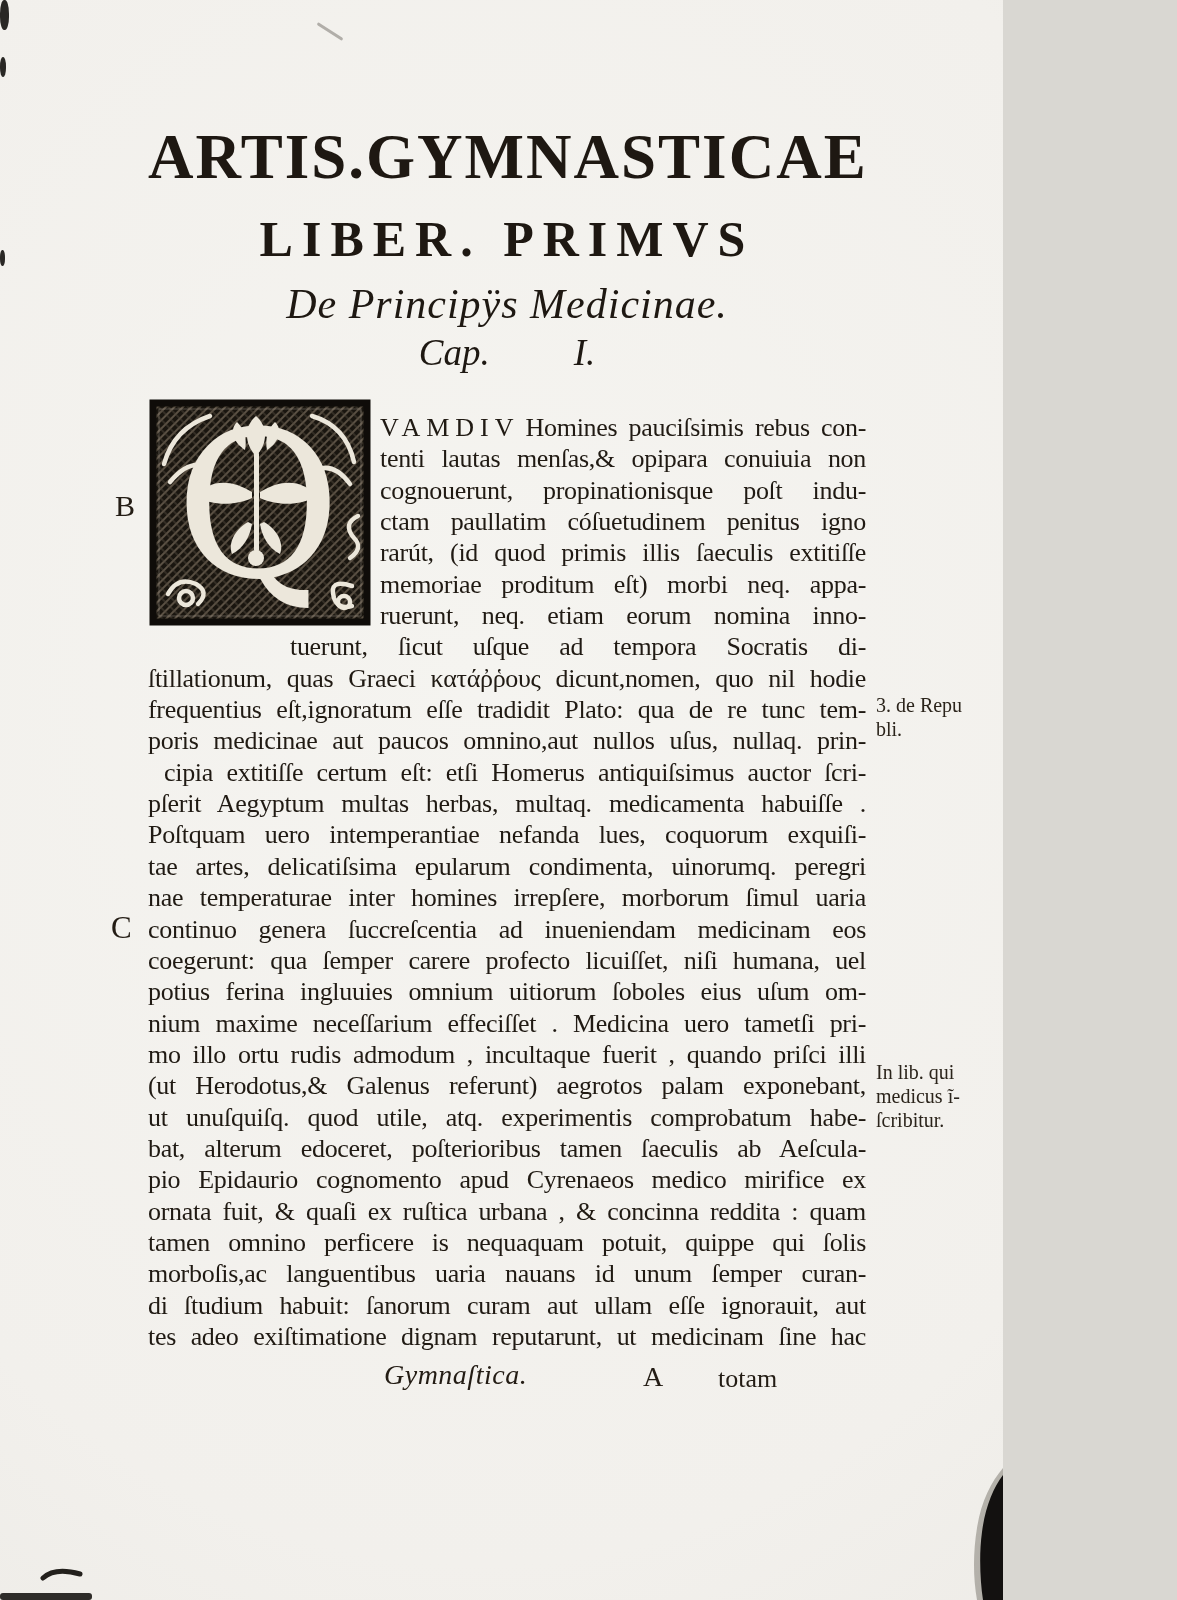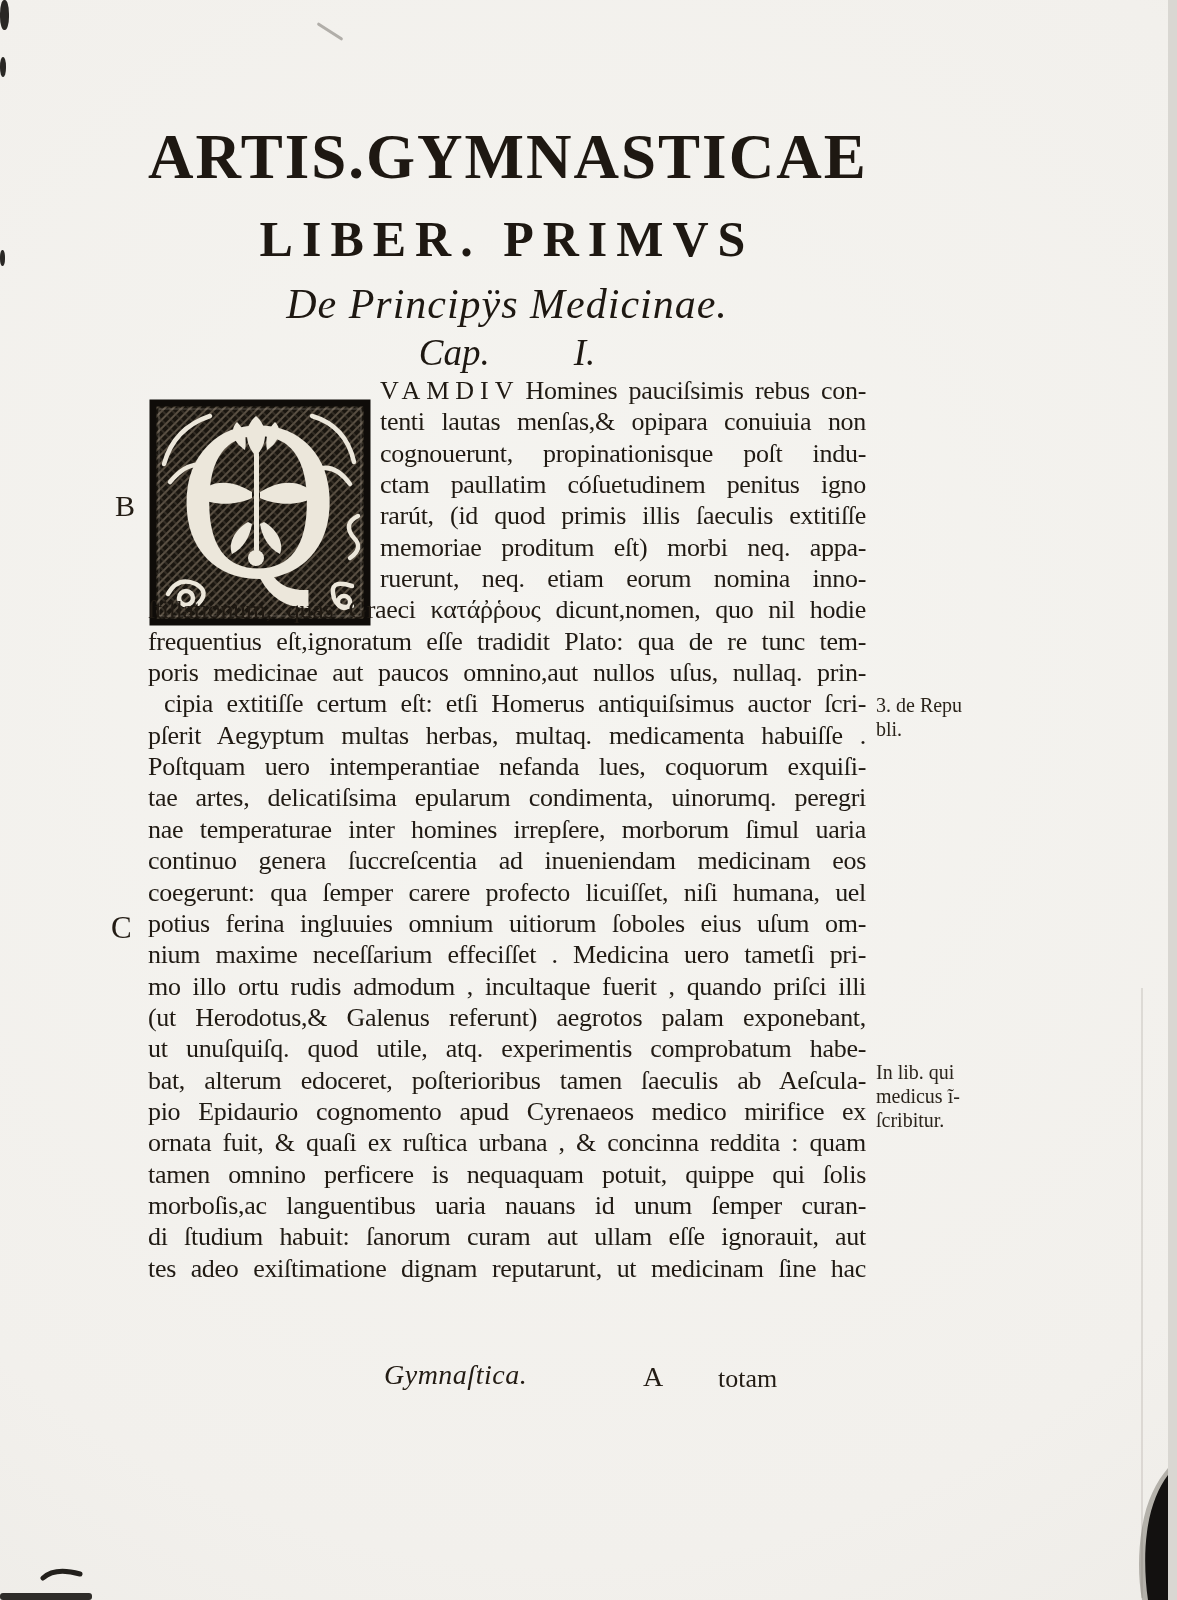--- a/index.html
+++ b/index.html
@@ -1,33 +1,33 @@
 <!DOCTYPE html>
 <html><head>
 <meta charset="utf-8">
 <title>Artis Gymnasticae Liber Primus</title>
 <style>
   html,body{margin:0;padding:0;background:#d9d7d2;}
   .sheet{
     position:relative;
-    width:1168px;height:1600px;
+    width:1003px;height:1600px;
     margin:0;
     background:radial-gradient(120% 90% at 48% 42%, #f5f4f0 0%, #f2f0ec 62%, #eae8e3 100%);
     overflow:hidden;
     color:#1e1812;
     font-family:"Liberation Serif","DejaVu Serif",serif;
   }
   
   .hwrap{position:absolute;left:148px;width:718px;text-align:center;}
   .t1{top:124px;font-size:63px;line-height:66px;font-weight:bold;letter-spacing:2px;white-space:nowrap;}
   .t2{top:213px;font-size:50px;line-height:52px;font-weight:bold;letter-spacing:9px;white-space:nowrap;}
   .t3{top:281px;font-size:42px;line-height:46px;font-style:italic;letter-spacing:1px;white-space:nowrap;}
   .t4{top:332px;font-size:37px;line-height:42px;font-style:italic;display:flex;justify-content:center;gap:84px;}
   
-  .para{position:absolute;left:148px;top:375px;width:718px;}
+  .para{position:absolute;left:148px;top:412px;width:718px;}
   .line{
     font-size:26px;line-height:31.35px;height:31.35px;
     letter-spacing:-0.3px;word-spacing:-1px;
     text-align:justify;text-align-last:justify;text-justify:inter-word;
     color:#201a13;
   }
   .lead{letter-spacing:6px;padding-right:6px;}
   
   .dropcap{position:absolute;left:148px;top:398px;width:224px;height:229px;}
   
@@ -111,20 +111,21 @@
   </svg>
 
   <div class="para">
       <div class="line" style="margin-left: 232px;"><span class="lead">VAMDIV</span>Homines pauciſsimis rebus con-</div>
       <div class="line" style="margin-left: 232px;">tenti lautas menſas,&amp; opipara conuiuia non</div>
       <div class="line" style="margin-left: 232px;">cognouerunt, propinationisque poſt indu-</div>
       <div class="line" style="margin-left: 232px;">ctam paullatim cóſuetudinem penitus igno</div>
       <div class="line" style="margin-left: 232px;">rarút, (id quod primis illis ſaeculis extitiſſe</div>
       <div class="line" style="margin-left: 232px;">memoriae proditum eſt) morbi neq. appa-</div>
       <div class="line" style="margin-left: 232px;">ruerunt, neq. etiam eorum nomina inno-</div>
+      <div class="line" style="margin-left: 142px;">tuerunt, ſicut uſque ad tempora Socratis di-</div>
       <div class="line" style="margin-left: 0px;">ſtillationum, quas Graeci κατάῤῥους dicunt,nomen, quo nil hodie</div>
       <div class="line" style="margin-left: 0px;">frequentius eſt,ignoratum eſſe tradidit Plato: qua de re tunc tem-</div>
       <div class="line" style="margin-left: 0px;">poris medicinae aut paucos omnino,aut nullos uſus, nullaq. prin-</div>
       <div class="line" style="margin-left: 16px;">cipia extitiſſe certum eſt: etſi Homerus antiquiſsimus auctor ſcri-</div>
       <div class="line" style="margin-left: 0px;">pſerit Aegyptum multas herbas, multaq. medicamenta habuiſſe .</div>
       <div class="line" style="margin-left: 0px;">Poſtquam uero intemperantiae nefanda lues, coquorum exquiſi-</div>
       <div class="line" style="margin-left: 0px;">tae artes, delicatiſsima epularum condimenta, uinorumq. peregri</div>
       <div class="line" style="margin-left: 0px;">nae temperaturae inter homines irrepſere, morborum ſimul uaria</div>
       <div class="line" style="margin-left: 0px;">continuo genera ſuccreſcentia ad inueniendam medicinam eos</div>
       <div class="line" style="margin-left: 0px;">coegerunt: qua ſemper carere profecto licuiſſet, niſi humana, uel</div>

